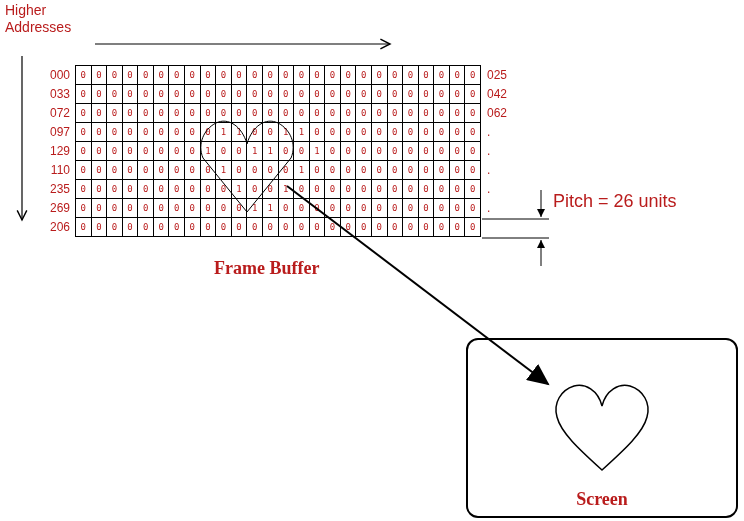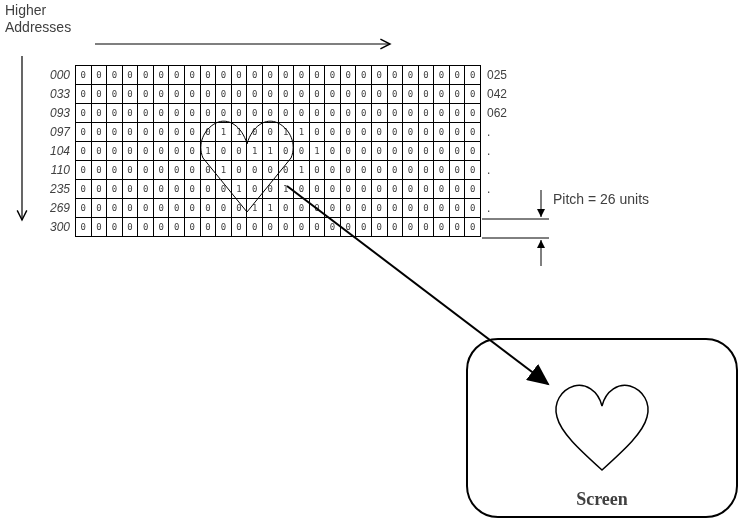--- a/index.html
+++ b/index.html
@@ -2,21 +2,21 @@
 <html><head>
 <meta charset="utf-8">
 <style>
   html, body { margin: 0; padding: 0; background: #ffffff; }
   #canvas {
     position: relative;
     width: 744px;
     height: 521px;
     background: #ffffff;
     font-family: "Liberation Sans", sans-serif;
-    color: #404040;
+    color: #b91c1c;
     overflow: hidden;
   }
   .abs { position: absolute; }
 
   
   #higher-label {
     left: 5px; top: 2px;
     font-size: 14px;
     line-height: 17px;
   }
@@ -51,41 +51,41 @@
     flex-direction: column;
     font-size: 12px;
   }
   #left-addresses { left: 36px; width: 34px; }
   #right-addresses { left: 487px; width: 34px; }
   .addr-col > div {
     flex: 1;
     display: flex;
     align-items: center;
   }
-  #left-addresses > div { justify-content: flex-end; font-style: italic; }
+  #left-addresses > div { justify-content: flex-end; }
   #right-addresses > div { justify-content: flex-start; }
 
   #frame-buffer-label {
     left: 214px; top: 258px;
     font-family: "Liberation Serif", serif;
     font-weight: bold;
     font-size: 18px;
   }
 
   #pitch-label {
     left: 553px; top: 191px;
-    font-size: 14px;
+    font-size: 18px;
   }
 
   
   #screen-panel {
     left: 466px; top: 338px;
     width: 272px; height: 180px;
     border: 2px solid #000;
-    border-radius: 32px;
+    border-radius: 12px;
     background: #fff;
     box-sizing: border-box;
   }
   #screen-label {
     position: absolute;
     left: 0; right: 0; bottom: 6px;
     text-align: center;
     font-family: "Liberation Serif", serif;
     font-weight: bold;
     font-size: 18px;
@@ -346,40 +346,41 @@
       <div class="cell">0</div>
       <div class="cell">0</div>
       <div class="cell">0</div>
       <div class="cell">0</div>
       <div class="cell">0</div>
     </div>
 
   <div class="abs addr-col" id="left-addresses">
       <div>000</div>
       <div>033</div>
-      <div>093</div>
+      <div>072</div>
       <div>097</div>
-      <div>104</div>
+      <div>129</div>
       <div>110</div>
       <div>235</div>
       <div>269</div>
-      <div>300</div>
+      <div>206</div>
     </div>
   <div class="abs addr-col" id="right-addresses">
       <div>025</div>
       <div>042</div>
       <div>062</div>
       <div>.</div>
       <div>.</div>
       <div>.</div>
       <div>.</div>
       <div>.</div>
       <div></div>
     </div>
 
+  <div class="abs" id="frame-buffer-label">Frame Buffer</div>
 
   <div class="abs" id="pitch-label">Pitch = 26 units</div>
 
   <div class="abs" id="screen-panel">
     <svg id="screen-heart-svg" width="268" height="176" viewBox="0 0 268 176">
       <path d="M 134,66
                C 130,50 117,43 106,46
                C 93,50 85,63 89,77
                C 93,93 112,110 134,130
                C 156,110 175,93 179,77

